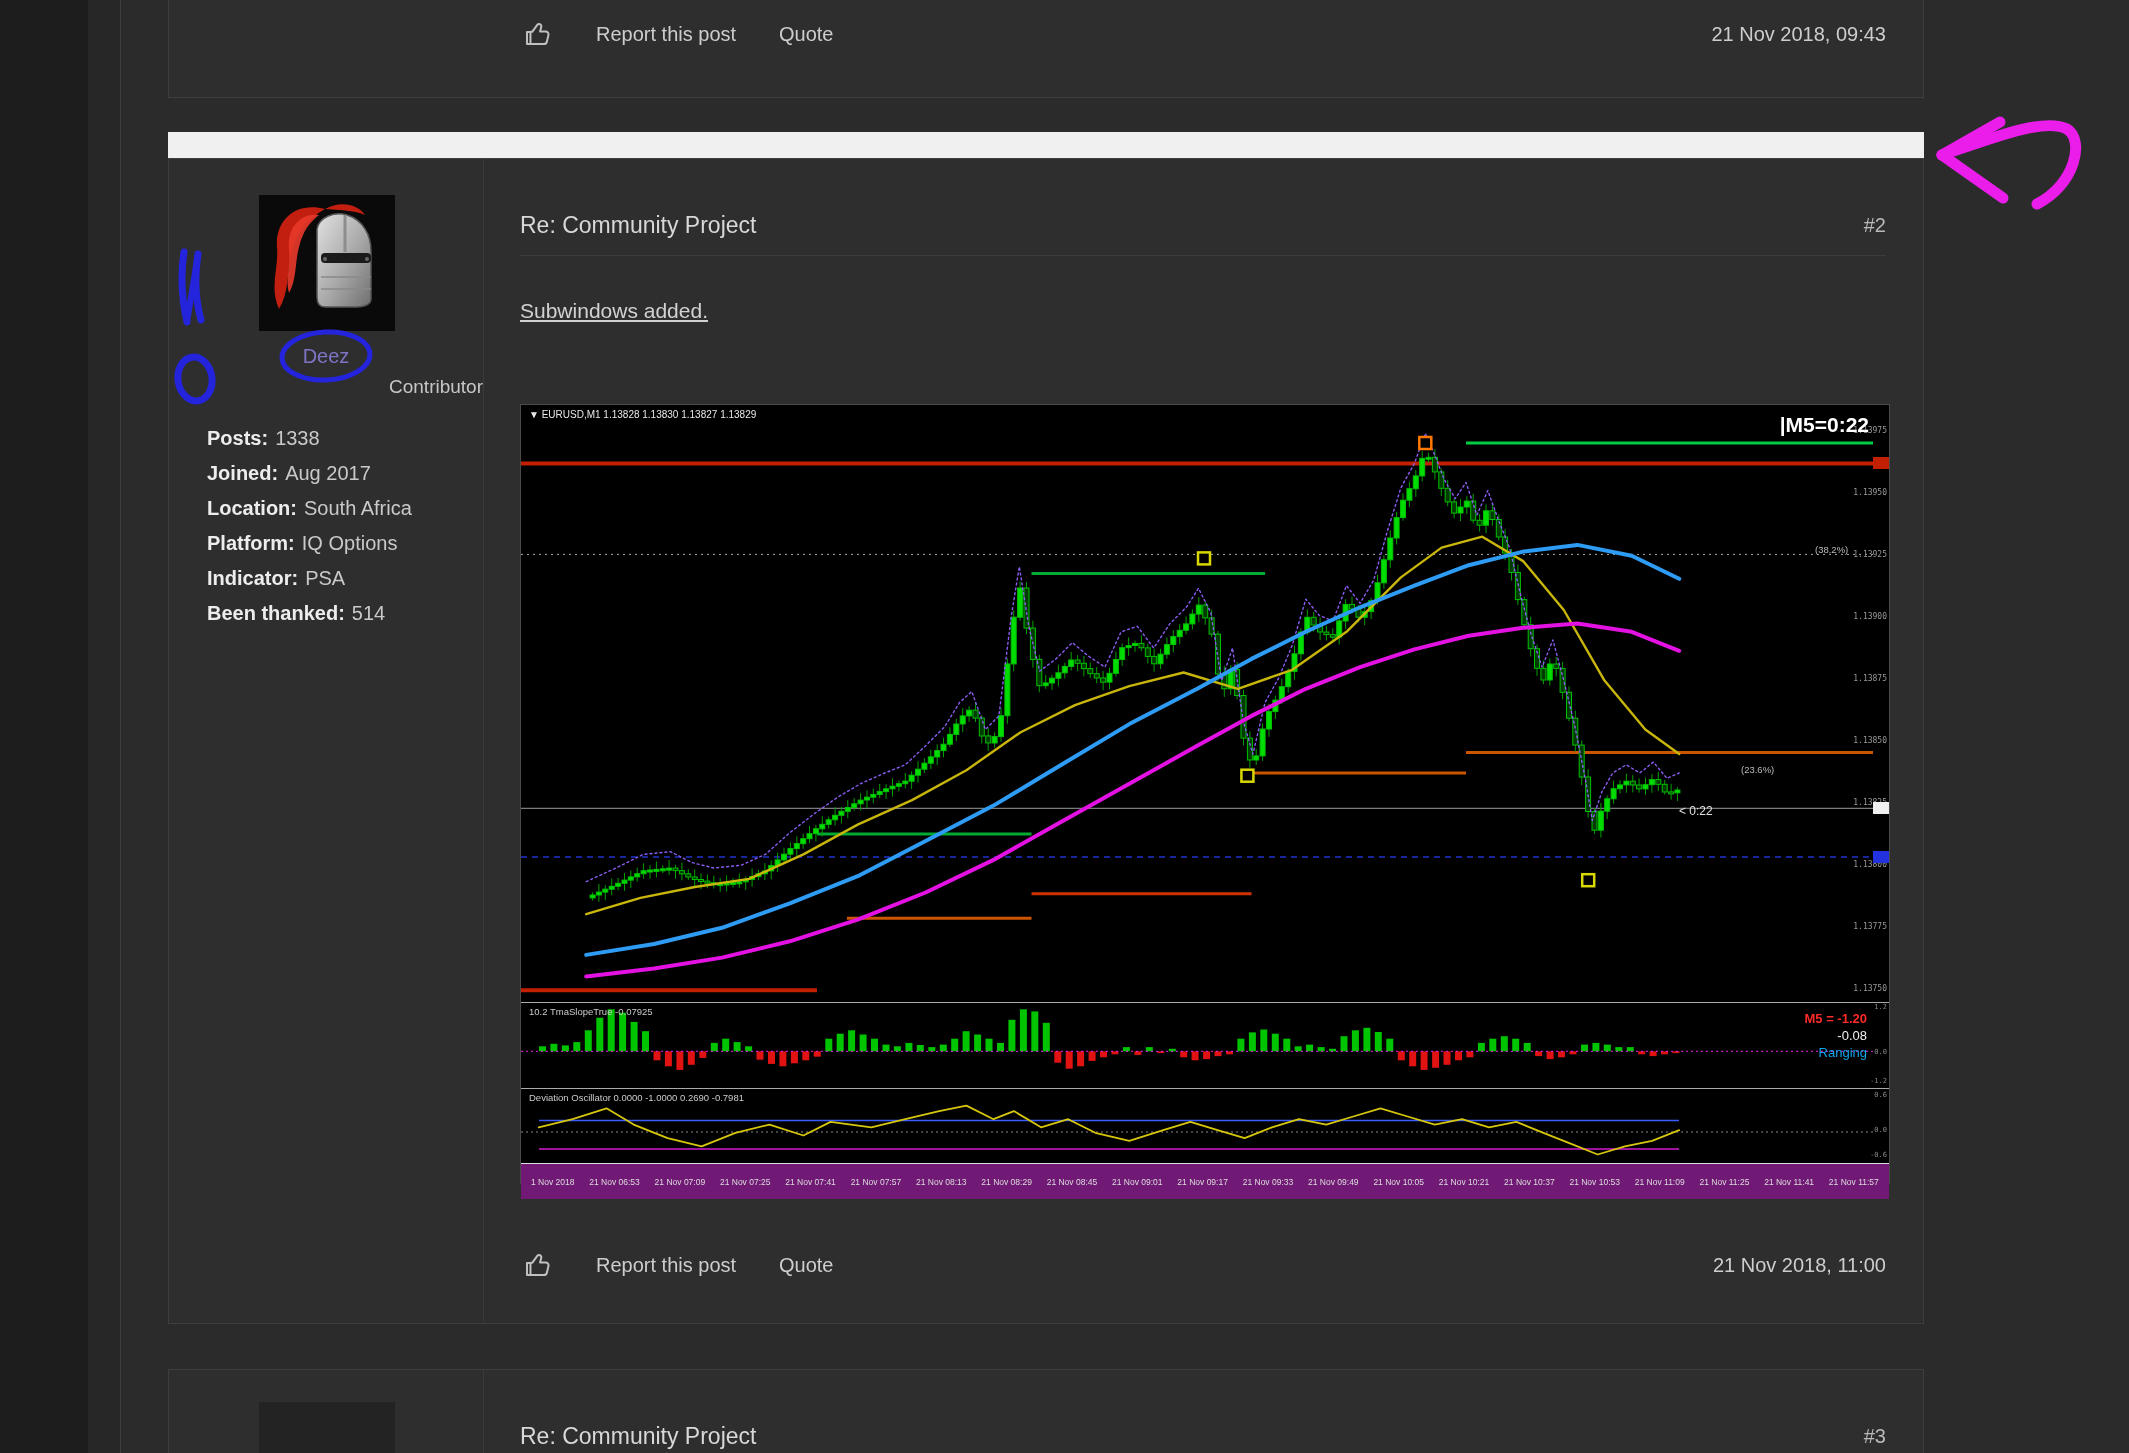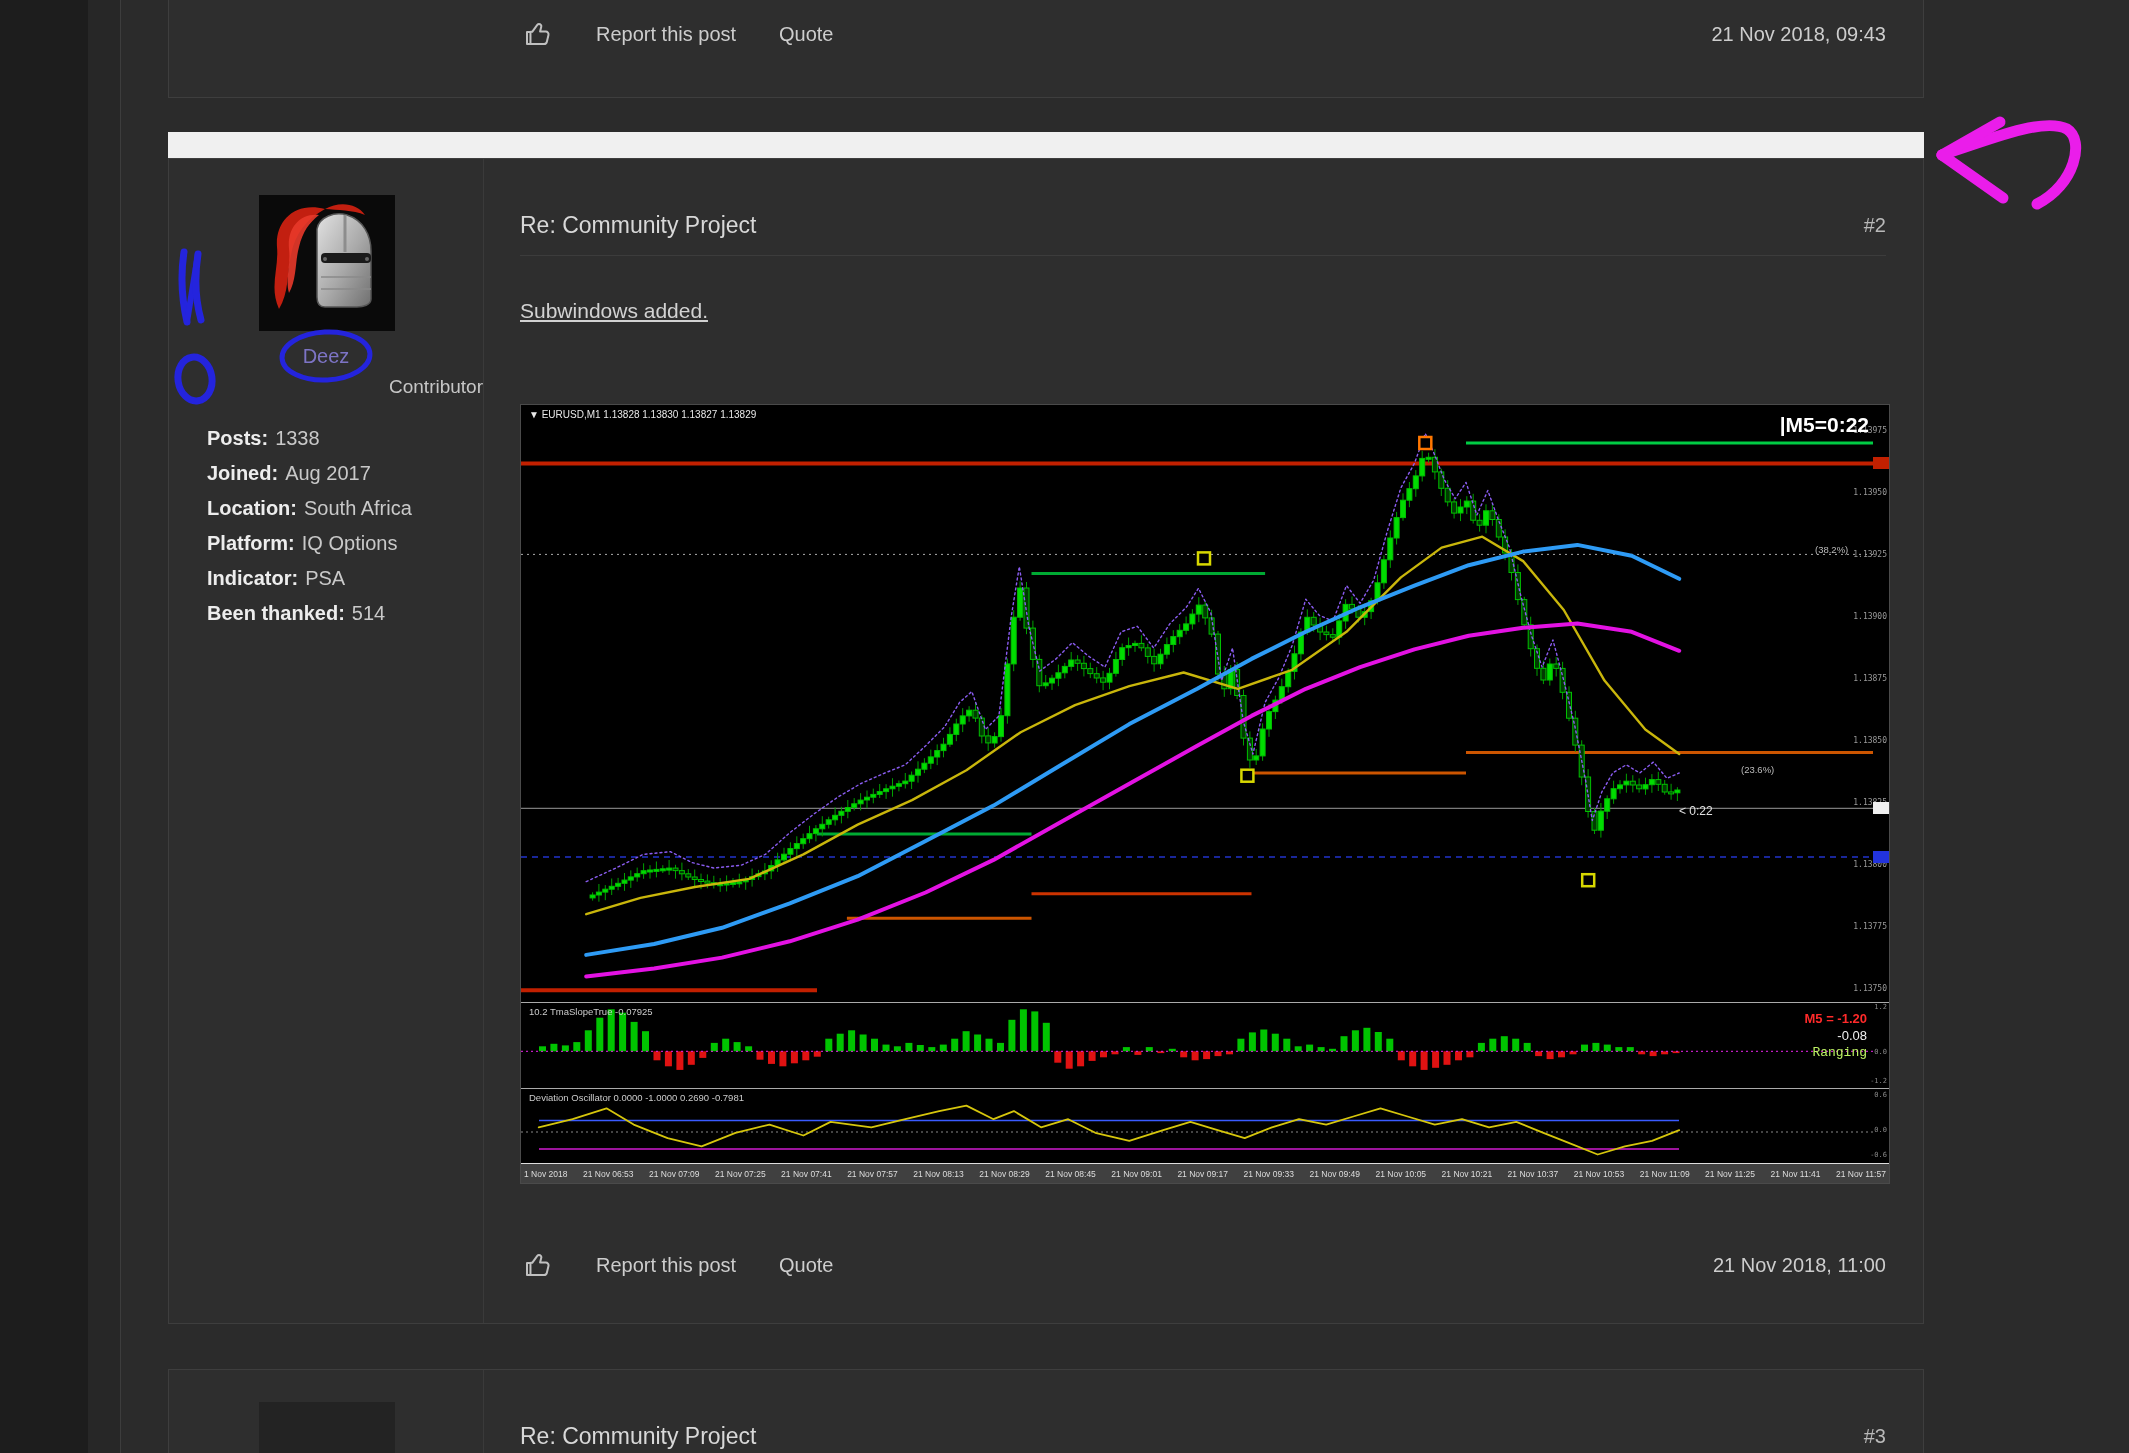--- a/index.html
+++ b/index.html
@@ -36,24 +36,24 @@
   .chartbox{position:absolute;left:351px;top:245px;width:1368px;height:778px;background:#000;border:1px solid #4a4a4a;}
   .chartbox svg{position:absolute;left:0;top:0;}
   .ch-symbol{position:absolute;left:8px;top:4px;font-size:10px;color:#e8e8e8;white-space:nowrap;}
   .ch-timer{position:absolute;right:20px;top:8px;font-size:21px;color:#ffffff;font-weight:bold;}
   .ch-countdown{position:absolute;left:1158px;top:399px;font-size:12px;color:#e0e0e0;}
   .ch-fib382{position:absolute;left:1294px;top:139px;font-size:9.5px;color:#bbbbbb;}
   .ch-fib236{position:absolute;left:1220px;top:359px;font-size:9.5px;color:#bbbbbb;}
   .ch-s1label{position:absolute;left:8px;top:601px;font-size:9.5px;color:#cccccc;white-space:nowrap;}
   .ch-s1v1{position:absolute;right:22px;top:606px;font-size:13px;font-weight:bold;color:#ff2a2a;text-align:center;}
   .ch-s1v2{position:absolute;right:22px;top:623px;font-size:13px;color:#f0f0f0;text-align:right;}
-  .ch-s1v3{position:absolute;right:22px;top:640px;font-size:13px;color:#bef264;text-align:left;font-family:Liberation Mono, monospace;}
+  .ch-s1v3{position:absolute;right:22px;top:640px;font-size:13px;color:#0ea5e9;text-align:left;}
   .ch-s2label{position:absolute;left:8px;top:687px;font-size:9.5px;color:#cccccc;white-space:nowrap;}
-  .taxis{position:absolute;left:0;top:758px;width:1368px;height:20px;background:#404040;border-top:1px solid #dedede;
-         display:flex;justify-content:space-between;align-items:center;padding:0 3px;box-sizing:border-box;
+  .taxis{position:absolute;left:0;top:758px;width:1368px;height:36px;background:#701a75;border-top:1px solid #dedede;
+         display:flex;justify-content:space-between;align-items:center;padding:0 10px;box-sizing:border-box;
          font-size:8.5px;color:#dddddd;white-space:nowrap;overflow:hidden;}
   .overlay{position:absolute;pointer-events:none;}
   .annot-stroke{stroke:var(--annot,#e91ee9);}
   .annot-blue-stroke{stroke:var(--annot-blue,#2525dd);}
 </style>
 </head>
 <body>
 
 <div class="stage">
 

